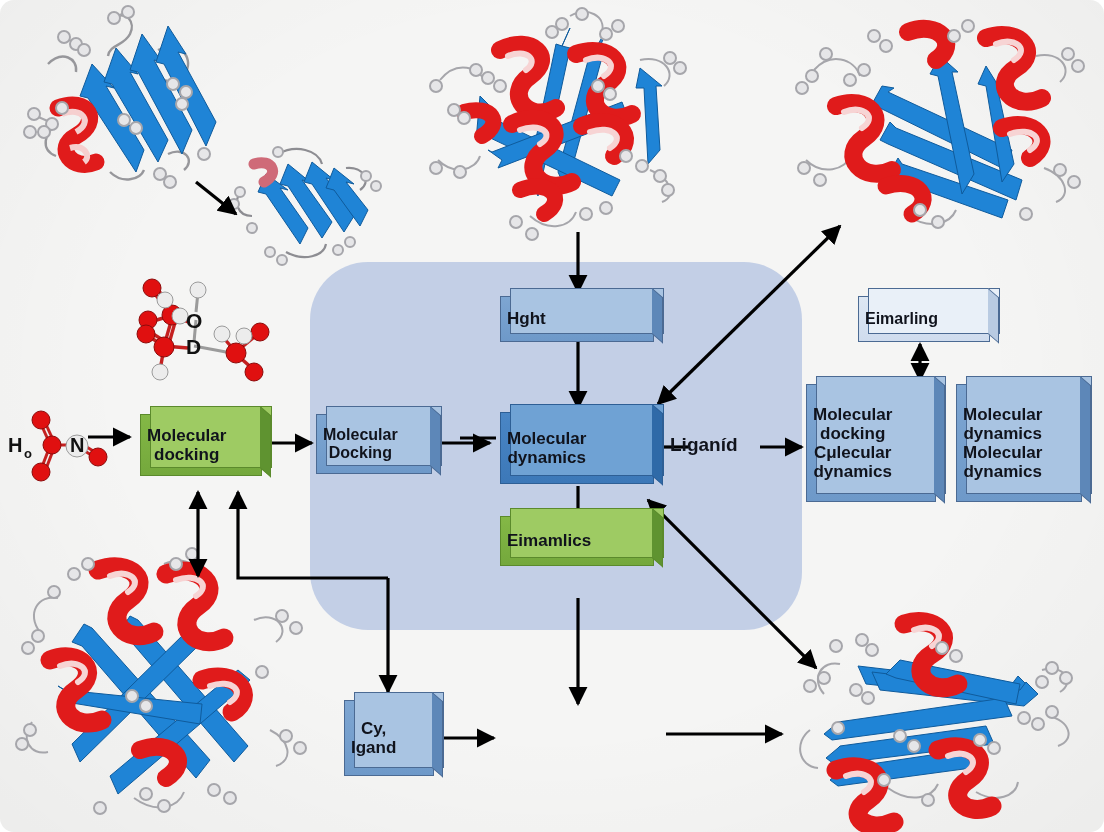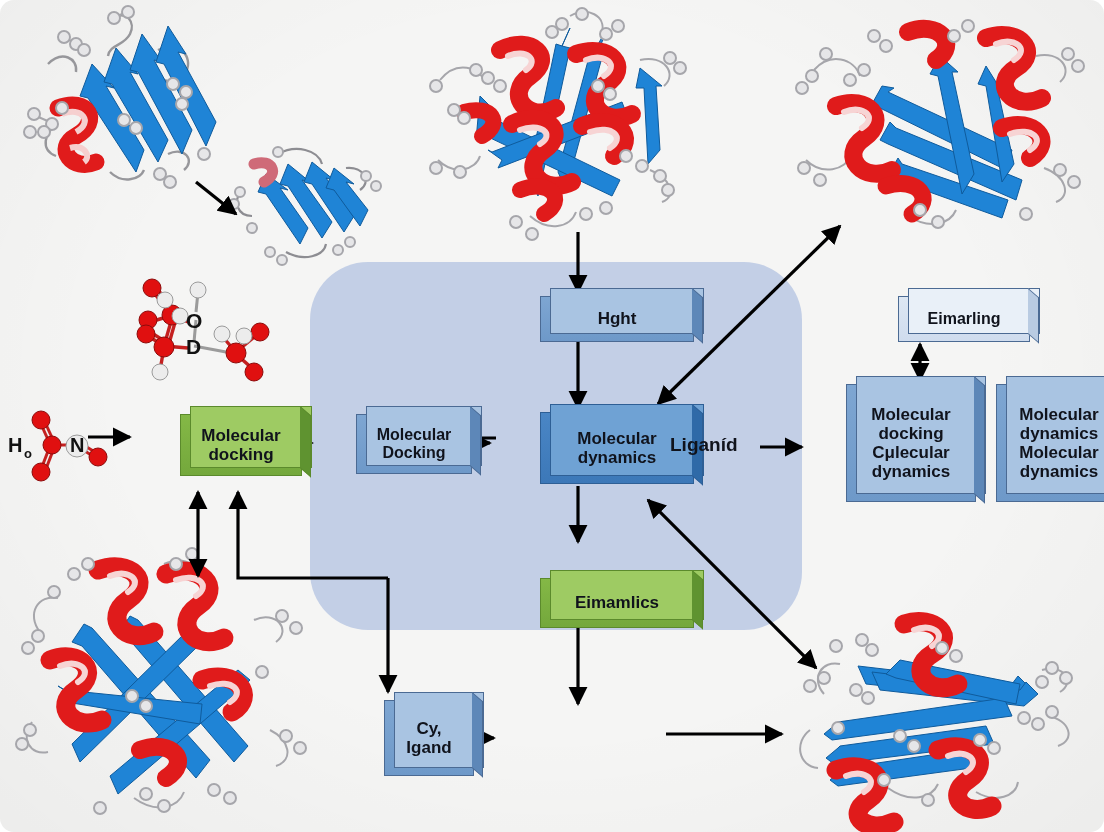--- a/index.html
+++ b/index.html
@@ -31,28 +31,26 @@
     position: absolute;
     background: #c3cfe6;
     border-radius: 58px;
   }
 
   
   .box {
     position: absolute;
     display: flex;
     align-items: center;
-    justify-content: center;
     text-align: center;
     font-weight: bold;
     color: #10131c;
     line-height: 1.12;
     border: 1px solid #4b6a93;
     z-index: 6;
-    margin-left: 40px;
   }
   .box .lbl { padding: 0 6px; white-space: pre-line; }
   
   .box::before {
     content:"";
     position:absolute;
     left: 0; top: 0;
     width: 100%; height: 100%;
     transform: translate(9px, -9px) ;
     border: 1px solid #4b6a93;
@@ -516,21 +514,21 @@
 
   <div class="box blue-mid" style="left:500px; top:296px; width:154px; height:46px; font-size:17px;">
     <span class="lbl">Hght</span>
   </div>
 
   <div class="box blue-dark" style="left:500px; top:412px; width:154px; height:72px; font-size:17px;">
     <span class="lbl">Molecular
 dynamics</span>
   </div>
 
-  <div class="box green" style="left:500px; top:578px; width:154px; height:50px; font-size:17px;">
+  <div class="box green" style="left:500px; top:516px; width:154px; height:50px; font-size:17px;">
     <span class="lbl">Eimamlics</span>
   </div>
 
   <div class="box blue-pale" style="left:858px; top:296px; width:132px; height:46px; font-size:16px;">
     <span class="lbl">Eimarling</span>
   </div>
 
   <div class="box blue-mid" style="left:806px; top:384px; width:130px; height:118px; font-size:17px;">
     <span class="lbl">Molecular
 docking

